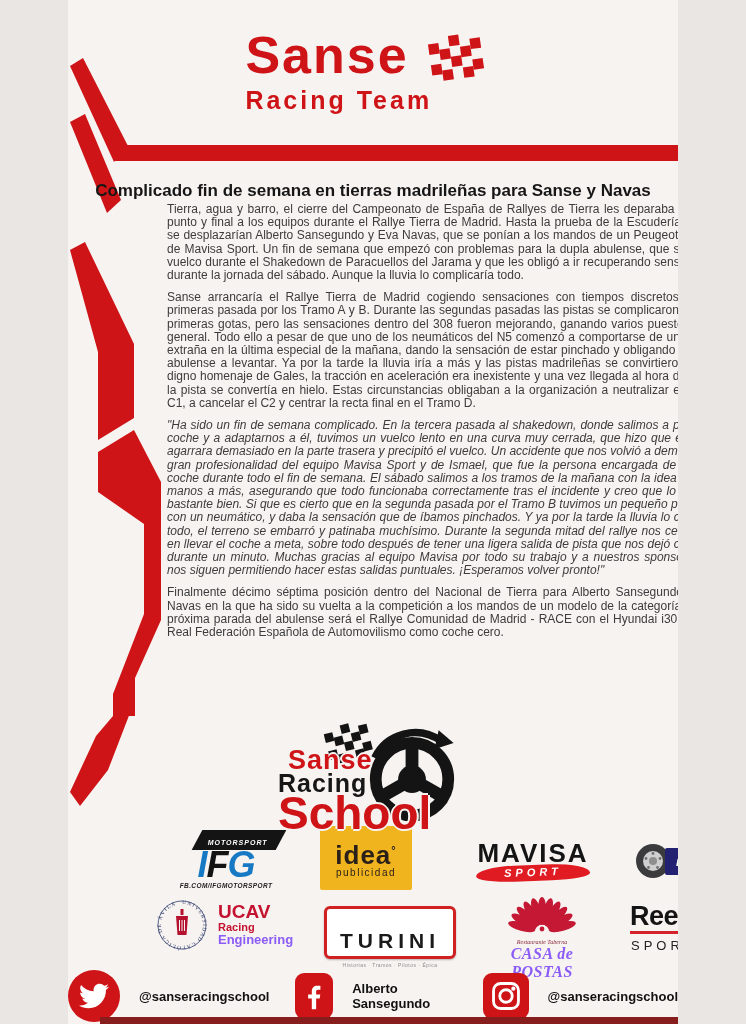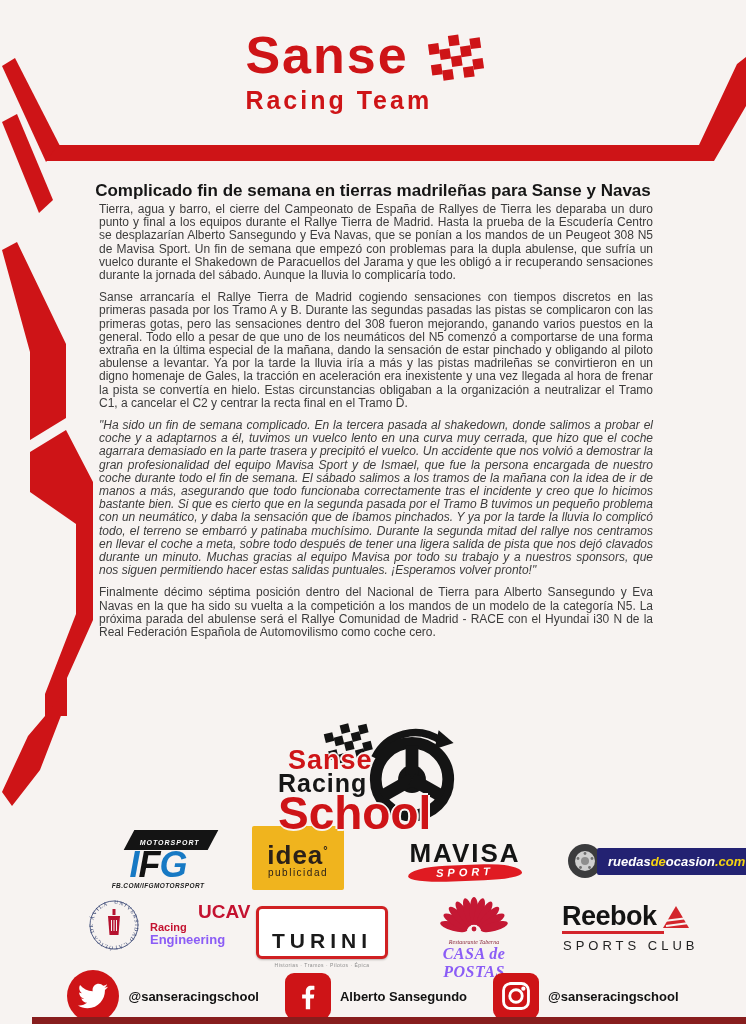--- a/index.html
+++ b/index.html
@@ -1,17 +1,17 @@
 <!DOCTYPE html>
 <html><head>
 <meta charset="utf-8">
 <style>
   html,body { margin:0; padding:0; }
   body { background:#e9e6e4; font-family:"Liberation Sans", sans-serif; }
-  .page { position:relative; width:746px; height:1024px; margin:0 auto; background:#f7f3f1; overflow:hidden; }
+  .page { position:relative; width:610px; height:1024px; margin:0 auto; background:#f7f3f1; overflow:hidden; }
 
   .deco { position:absolute; left:0; top:0; width:746px; height:1024px; pointer-events:none; }
 
   
   .header { position:absolute; top:26px; left:0; width:100%; display:flex; justify-content:center; }
   .brand { position:relative; }
   .brand-row { display:flex; align-items:center; gap:16px; }
   .brand-name { font-size:52px; font-weight:bold; color:#ce1417; letter-spacing:2px; line-height:56px; }
   .brand-sub { font-size:25px; font-weight:bold; color:#ce1417; letter-spacing:3px; margin-top:2px; }
 
@@ -49,42 +49,42 @@
   .mavisa { left:408px; top:842px; width:114px; text-align:center; }
   .mavisa-name { font-size:26px; font-weight:bold; color:#141414; letter-spacing:2px; line-height:22px; }
   .mavisa-swoosh { position:relative; height:16px; background:#e01b22; border-radius:50% 50% 50% 50% / 90% 90% 60% 60%; transform:rotate(-2deg); margin-top:1px; }
   .mavisa-sport { font-size:11px; font-weight:bold; font-style:italic; color:#fff; letter-spacing:4px; line-height:15px; }
 
   .ruedas { left:566px; top:842px; display:flex; align-items:center; }
   .ruedas-banner { margin-left:-7px; background:#232272; color:#fff; font-style:italic; font-weight:bold; font-size:13px; padding:6px 8px 6px 11px; border-radius:2px; white-space:nowrap; }
   .ruedas-yellow { color:#f5d312; }
 
   .ucav { left:86px; top:896px; display:flex; align-items:center; gap:8px; }
-  .ucav-name { font-size:19px; font-weight:bold; color:#c41230; line-height:18px;margin-left:48px; }
+  .ucav-name { font-size:19px; font-weight:bold; color:#c41230; line-height:18px; }
   .ucav-l2 { font-size:11px; font-weight:bold; color:#c41230; line-height:12px; }
   .ucav-l3 { font-size:13px; font-weight:bold; color:#8b5cf6; line-height:14px; }
 
   .turini { left:256px; top:906px; width:132px; text-align:center; }
   .turini-box { background:#fff; border:3px solid #d02022; border-radius:6px; padding:20px 0 3px; box-shadow:0 1px 2px rgba(0,0,0,0.25); }
   .turini-name { font-size:21px; font-weight:bold; color:#1a1a1a; letter-spacing:5px; }
   .turini-tag { font-size:5px; color:#8d8d8d; margin-top:3px; letter-spacing:0.5px; }
 
   .postas { left:428px; top:894px; width:92px; text-align:center; }
   .postas-l1 { font-size:6px; font-style:italic; color:#8a2a3c; font-family:"Liberation Serif", serif; margin-top:1px; }
   .postas-l2 { font-size:16px; font-style:italic; font-weight:bold; color:#8b5cf6; font-family:"Liberation Serif", serif; letter-spacing:0.5px; }
 
   .reebok { left:560px; top:903px; width:160px; }
   .reebok-row { display:flex; align-items:flex-end; gap:5px; padding-left:2px; }
   .reebok-name { font-size:27px; font-weight:bold; color:#141414; letter-spacing:-0.5px; line-height:26px; }
   .reebok-line { width:102px; height:3px; background:#d3242b; margin:2px 0 4px 2px; }
   .reebok-sub { font-size:13px; color:#222; letter-spacing:4px; padding-left:3px; }
 
   
   .footer { position:absolute; top:970px; left:0; width:100%; display:flex; justify-content:center; align-items:center; gap:26px; }
-  .social { display:flex; align-items:center; gap:9px; cursor:pointer; }
+  .social { display:flex; align-items:center; gap:19px; cursor:pointer; }
   .social-label { font-size:13px; font-weight:bold; color:#111; }
   .icon-circle { width:52px; height:52px; border-radius:50%; background:#ce1417; display:flex; align-items:center; justify-content:center; }
   .icon-square { width:46px; height:46px; border-radius:9px; background:#ce1417; display:flex; align-items:center; justify-content:center; }
 
   .bottom-bar { position:absolute; left:32px; right:0; bottom:0; height:7px; background:#871d1d; }
 </style>
 </head>
 <body>
 
 <div class="page">

